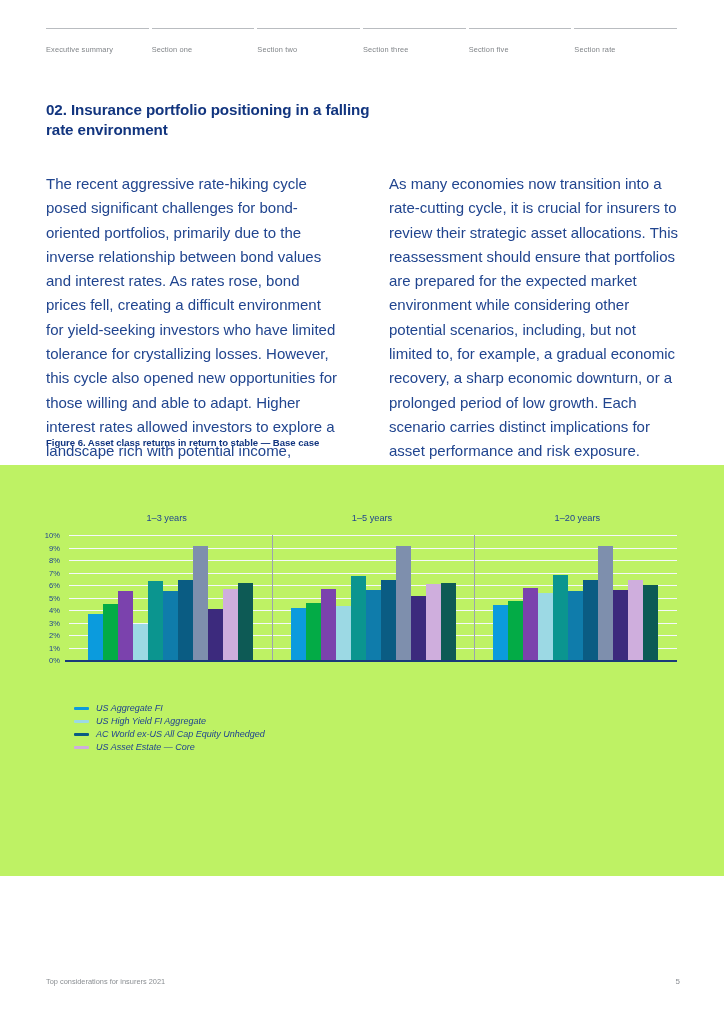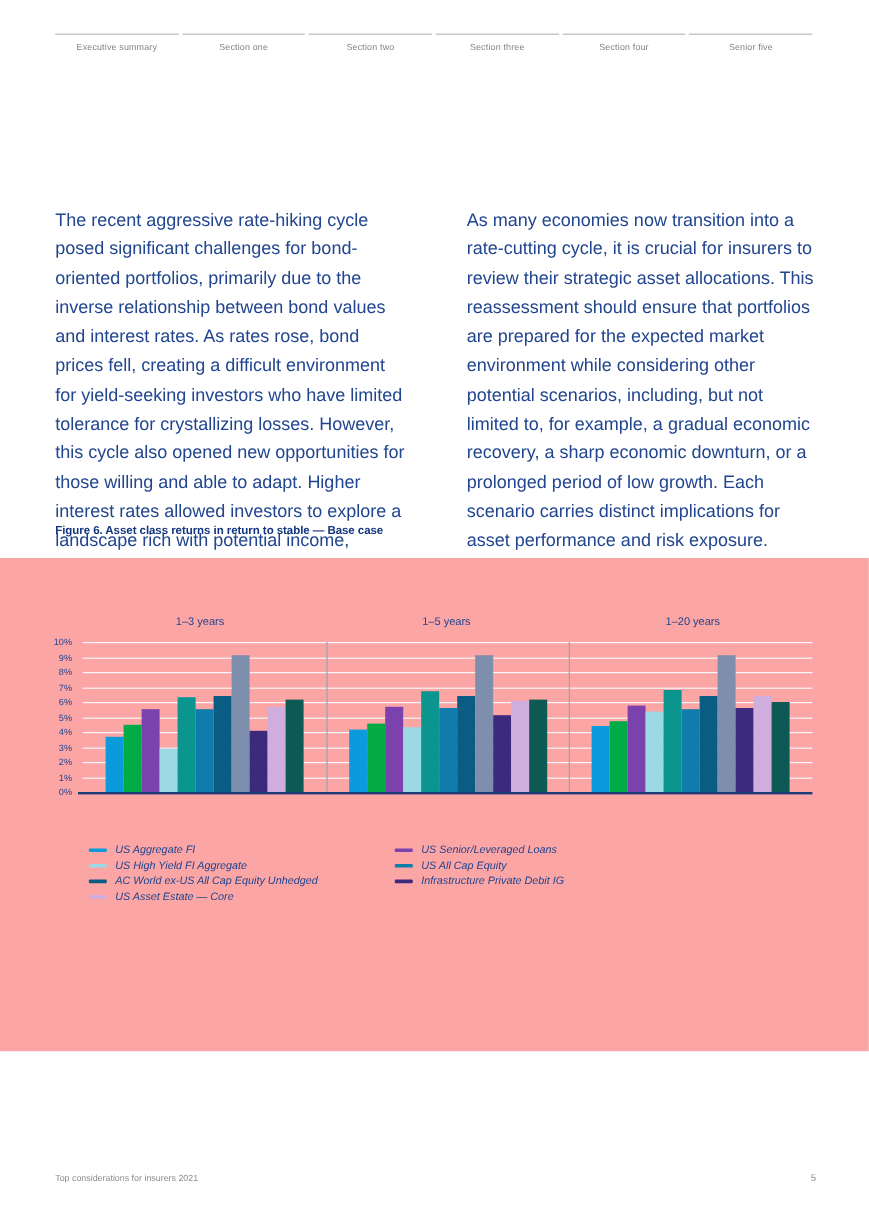--- a/index.html
+++ b/index.html
@@ -15,26 +15,25 @@
   .page{position:relative;width:724px;height:1024px;}
 
   
   .topnav{
     position:absolute;left:46px;top:28px;width:634px;
     display:flex;
   }
   .topnav .navitem{
     width:105px;margin-right:3px;
     border-top:1px solid #b9bcc0;
-    padding-top:6px;
+    padding-top:16px;
     font-size:7.4px;
     color:#808488;
     letter-spacing:.15px;
     white-space:nowrap;
-    text-align:center;
   }
 
   
   .heading{
     position:absolute;left:46px;top:100px;width:330px;
     font-size:15.2px;font-weight:bold;line-height:1.34;
     color:#12357f;letter-spacing:-.1px;
   }
 
   
@@ -47,21 +46,21 @@
 
   
   .figcaption{
     position:absolute;left:46px;top:437px;
     font-size:9.6px;font-weight:bold;color:#12357f;letter-spacing:-.05px;
   }
 
   
   .figpanel{
     position:absolute;left:0;top:465px;width:724px;height:411px;
-    background:#fca5a5;
+    background:#bef264;
   }
 
   
   .grouptitles{
     position:absolute;left:64px;top:48px;width:616px;
     display:flex;
   }
   .grouptitles .gt{
     flex:1;text-align:center;font-size:9.2px;color:#21458f;
   }
@@ -123,24 +122,25 @@
 </head>
 <body>
 
 <div class="page">
 
   <div class="topnav">
     <div class="navitem">Executive summary</div>
     <div class="navitem">Section one</div>
     <div class="navitem">Section two</div>
     <div class="navitem">Section three</div>
-    <div class="navitem">Section four</div>
-    <div class="navitem">Senior five</div>
-  </div>
-
+    <div class="navitem">Section five</div>
+    <div class="navitem">Section rate</div>
+  </div>
+
+  <div class="heading">02. Insurance portfolio positioning in a falling rate environment</div>
 
   <div class="cols">
     <div class="col">
       <p>The recent aggressive rate-hiking cycle posed significant challenges for bond-oriented portfolios, primarily due to the inverse relationship between bond values and interest rates. As rates rose, bond prices fell, creating a difficult environment for yield-seeking investors who have limited tolerance for crystallizing losses. However, this cycle also opened new opportunities for those willing and able to adapt. Higher interest rates allowed investors to explore a landscape rich with potential income, prompting many insurers to strategically reposition their portfolios for the future. By trading lower-yielding securities for higher-yielding options, many insurers have capitalized on pockets of relative value, enhancing their income expectations for the future.</p>
     </div>
     <div class="col">
       <p>As many economies now transition into a rate-cutting cycle, it is crucial for insurers to review their strategic asset allocations. This reassessment should ensure that portfolios are prepared for the expected market environment while considering other potential scenarios, including, but not limited to, for example, a gradual economic recovery, a sharp economic downturn, or a prolonged period of low growth. Each scenario carries distinct implications for asset performance and risk exposure. Below is an example of potential asset class returns across a subset of potential scenarios.</p>
     </div>
   </div>
 
@@ -239,34 +239,20 @@
           </div>
           <div class="legitem">
             <span class="swatch" style="background: rgb(10, 92, 131);"></span>
             <span class="legtext">AC World ex-US All Cap Equity Unhedged</span>
           </div>
           <div class="legitem">
             <span class="swatch" style="background: rgb(207, 174, 221);"></span>
             <span class="legtext">US Asset Estate — Core</span>
           </div>
         </div>
-        <div class="legcol c3">
-          <div class="legitem">
-            <span class="swatch" style="background: rgb(123, 66, 173);"></span>
-            <span class="legtext">US Senior/Leveraged Loans</span>
-          </div>
-          <div class="legitem">
-            <span class="swatch" style="background: rgb(15, 124, 171);"></span>
-            <span class="legtext">US All Cap Equity</span>
-          </div>
-          <div class="legitem">
-            <span class="swatch" style="background: rgb(60, 42, 125);"></span>
-            <span class="legtext">Infrastructure Private Debit IG</span>
-          </div>
-        </div>
       </div>
 
   </div>
 
   <div class="footer">
     <div class="fl">Top considerations for insurers 2021</div>
     <div class="fr">5</div>
   </div>
 
 </div>

